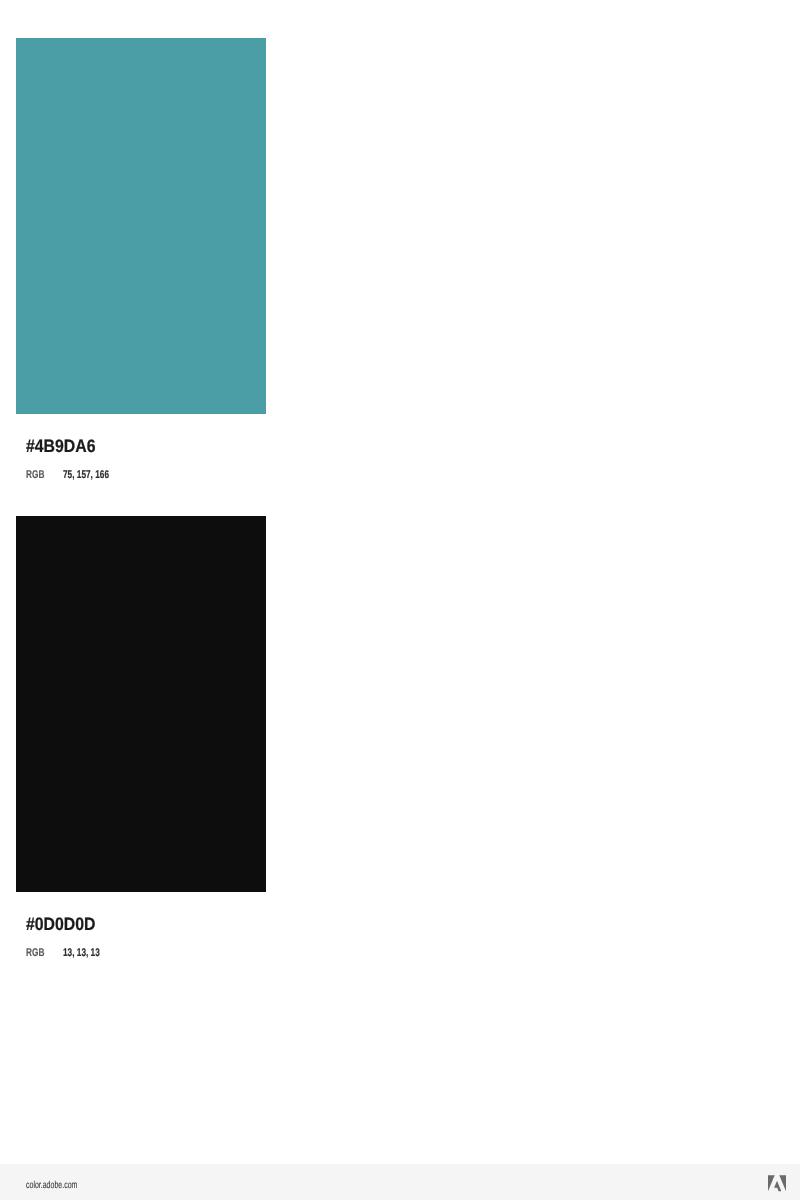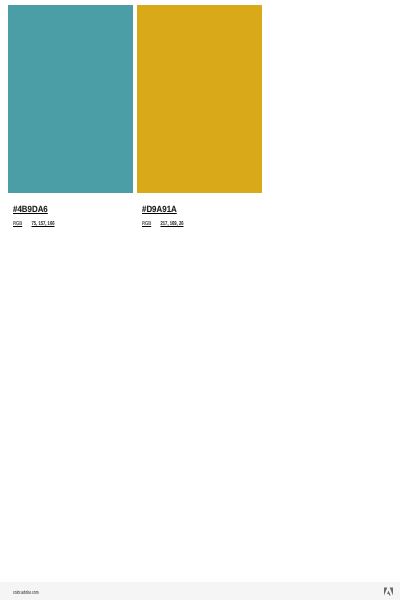--- a/index.html
+++ b/index.html
@@ -16,23 +16,22 @@
   .page {
     position: relative;
     width: 400px;
     height: 600px;
     background: #ffffff;
     overflow: hidden;
   }
   .grid {
     position: absolute;
     left: 8px;
-    top: 5px;
+    top: 19px;
     width: 384px;
-    text-decoration: underline;
   }
   .row {
     display: flex;
     gap: 4px;
     margin-bottom: 16.8px;
   }
   .cell {
     width: 125.2px;
   }
   .swatch {
@@ -103,31 +102,31 @@
 
     <div class="row">
       <div class="cell">
         <div class="swatch" style="background: rgb(75, 157, 166);"></div>
         <div class="hex">#4B9DA6</div>
         <div class="rgbline">
           <span class="rgblabel">RGB</span>
           <span class="rgbvalue">75, 157, 166</span>
         </div>
       </div>
-      <div class="cell">
-        <div class="swatch" style="background: rgb(217, 169, 26);"></div>
-        <div class="hex">#D9A91A</div>
-        <div class="rgbline">
-          <span class="rgblabel">RGB</span>
-          <span class="rgbvalue">217, 169, 26</span>
-        </div>
-      </div>
     </div>
 
     <div class="row">
+      <div class="cell">
+        <div class="swatch" style="background: rgb(13, 13, 13);"></div>
+        <div class="hex">#0D0D0D</div>
+        <div class="rgbline">
+          <span class="rgblabel">RGB</span>
+          <span class="rgbvalue">13, 13, 13</span>
+        </div>
+      </div>
     </div>
 
   </div>
 
   <div class="footer">
     <span class="footer-text">color.adobe.com</span>
     <svg class="adobe-logo" viewBox="0 0 34.4 30.5">
       <path fill="#6a6a6a" d="M21.6 0H34.4v30.5zM12.8 0H0v30.5zM17.2 10.8l8.3 19.7h-5.4l-2.45-6.4h-6z"></path>
     </svg>
   </div>

